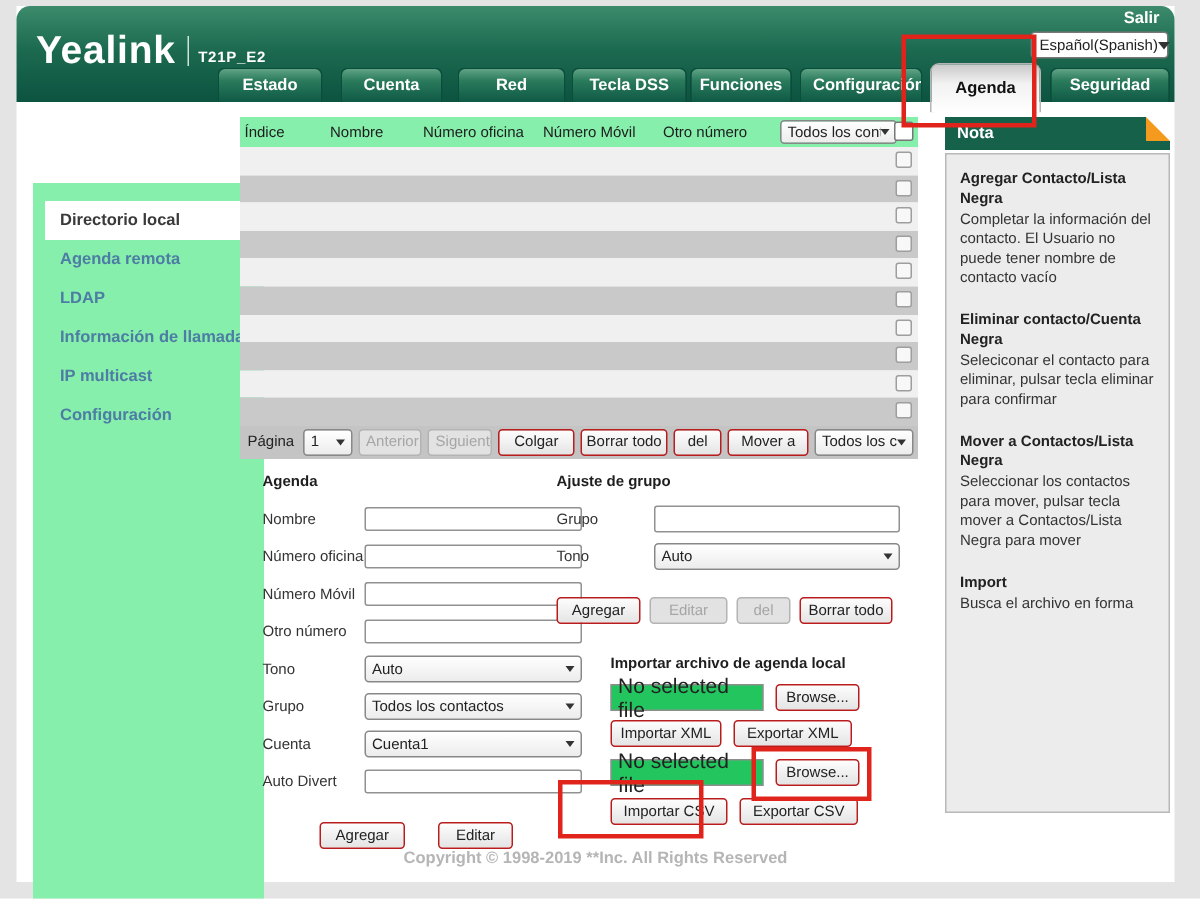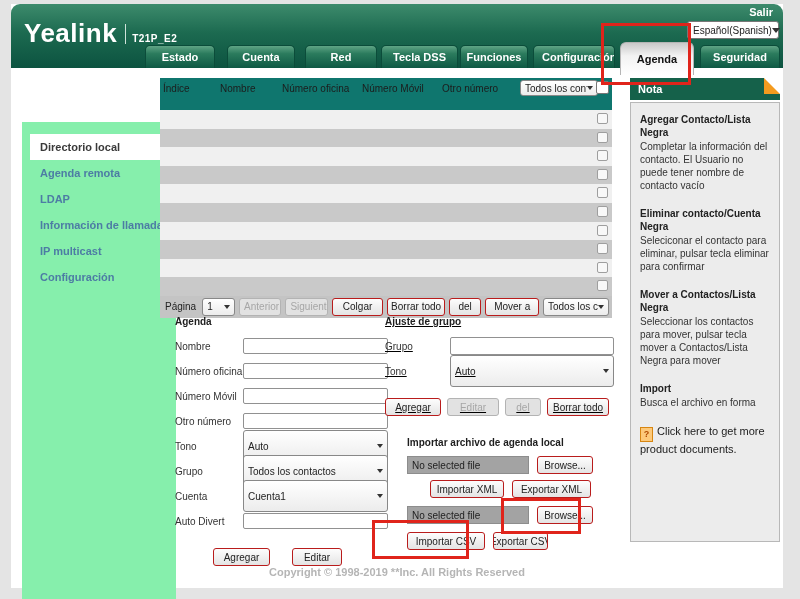--- a/index.html
+++ b/index.html
@@ -38,21 +38,21 @@
 
   
   .sidebar{position:absolute;left:11px;top:74px;width:154px;height:485px;background:#86efac;margin-top:44px;}
   .side-item{margin-left:8px;padding:6px 4px 6px 10px;color:#4d7ca4;font-size:11px;
     font-weight:bold;line-height:14px;cursor:pointer;}
   .side-item.selected{background:#fff;color:#3a3a3a;}
   .side-item:first-child{margin-top:12px;}
 
   
   .dtable{position:absolute;left:149px;top:74px;width:452px;}
-  .thead{position:relative;height:32px;background:#0f766e;}
+  .thead{position:relative;height:20px;background:#86efac;}
   .th{position:absolute;top:5px;font-size:10px;color:#1c1c1c;}
   .sel{background:linear-gradient(180deg,#ffffff,#ececec);border:1px solid #888;border-radius:3px;
     display:flex;align-items:center;justify-content:space-between;padding:0 4px;
     font-size:10px;color:#222;cursor:pointer;box-sizing:border-box;}
   .sel .sel-txt{overflow:hidden;white-space:nowrap;}
   .thead-sel{position:absolute;left:360px;top:2px;width:78px;height:16px;}
   .thead-check{position:absolute;right:3px;top:3px;width:13px;height:13px;background:#fff;
     border:1px solid #777;border-radius:2px;box-sizing:border-box;cursor:pointer;}
   .row{height:18.6px;position:relative;}
   .row:nth-child(odd){background:#f0f0f0;}
@@ -70,26 +70,26 @@
   .btn.disabled{color:#a6a6a6;background:#e2e2e2;border-color:#b3b3b3;cursor:default;}
   .btn.clipL{justify-content:flex-start;padding-left:4px;}
 
   
   .sect-title{font-size:10px;font-weight:bold;color:#1e1e1e;margin-bottom:10px;}
   .form-agenda{position:absolute;left:164px;top:312px;width:213px;}
   .frow{display:flex;align-items:center;margin-bottom:7px;height:18px;}
   .frow label{width:68px;font-size:10px;color:#333;flex-shrink:0;}
   .tinput{flex:1;height:16px;border:1px solid #919191;background:#fff;border-radius:2px;
     font-size:10px;padding:0 3px;box-sizing:border-box;min-width:0;font-family:"Liberation Sans",sans-serif;}
-  .frow .sel{flex:1;height:32px;}
+  .frow .sel{flex:1;height:18px;}
   .form-btns{display:flex;margin-top:18px;}
-  .form-group{position:absolute;left:374px;top:312px;width:229px;text-decoration:underline;}
+  .form-group{position:absolute;left:360px;top:312px;width:229px;}
   .form-import{position:absolute;left:396px;top:433px;width:229px;}
   .filerow{display:flex;align-items:center;margin-bottom:6px;}
-  .filebox{width:122px;height:18px;border:1px solid #8d8d8d;background:#a3a3a3;font-size:10px;color:#222;
+  .filebox{width:102px;height:18px;border:1px solid #8d8d8d;background:#22c55e;font-size:14px;color:#222;
     display:flex;align-items:center;padding:0 4px;box-sizing:border-box;cursor:pointer;}
 
   
   .note{position:absolute;left:619px;top:74px;width:150px;}
   .note-head{height:22px;background:#15614a;color:#fff;font-size:11px;font-weight:bold;
     display:flex;align-items:center;padding-left:8px;position:relative;}
   .note-corner{position:absolute;right:0;top:0;width:0;height:0;
     border-top:8px solid #fff;border-right:8px solid #fff;
     border-bottom:8px solid #f49b1f;border-left:8px solid #f49b1f;}
   .note-body{margin-top:2px;background:#ececec;border:1px solid #b8b8b8;
@@ -277,49 +277,48 @@
       <div class="btn" style="width:62px;">Borrar todo</div>
     </div>
   </div>
 
   <div class="form-import">
     <div class="sect-title" style="margin-bottom:8px;">Importar archivo de agenda local</div>
     <div class="filerow">
       <div class="filebox">No selected file</div>
       <div class="btn" style="width:56px;margin-left:8px;">Browse...</div>
     </div>
-    <div class="filerow" style="gap:8px;margin-left:23px;">
+    <div class="filerow" style="gap:8px;">
       <div class="btn" style="width:74px;">Importar XML</div>
       <div class="btn" style="width:79px;">Exportar XML</div>
     </div>
     <div class="filerow" style="margin-top:8px;">
       <div class="filebox">No selected file</div>
       <div class="btn" style="width:56px;margin-left:8px;">Browse...</div>
     </div>
     <div class="filerow" style="gap:8px;margin-top:8px;">
       <div class="btn" style="width:78px;">Importar CSV</div>
-      <div class="btn" style="width:55px;">Exportar CSV</div>
+      <div class="btn" style="width:79px;">Exportar CSV</div>
     </div>
   </div>
 
   <div class="note">
     <div class="note-head">
       <span>Nota</span>
       <div class="note-corner"></div>
     </div>
     <div class="note-body">
       <div class="note-h">Agregar Contacto/Lista Negra</div>
       <div class="note-p">Completar la información del contacto. El Usuario no puede tener nombre de contacto vacío</div>
       <div class="note-h">Eliminar contacto/Cuenta Negra</div>
       <div class="note-p">Seleciconar el contacto para eliminar, pulsar tecla eliminar para confirmar</div>
       <div class="note-h">Mover a Contactos/Lista Negra</div>
       <div class="note-p">Seleccionar los contactos para mover, pulsar tecla mover a Contactos/Lista Negra para mover</div>
       <div class="note-h">Import</div>
       <div class="note-p">Busca el archivo en forma</div>
-      <div class="docs"><span class="doc-ico">?</span><span>Click here to get more product documents.</span></div>
     </div>
   </div>
 
   <div class="copyright">Copyright © 1998-2019 **Inc. All Rights Reserved</div>
 </div>
 
 <div class="hl" style="left:601px;top:23px;width:84px;height:56px;"></div>
 <div class="hl" style="left:501px;top:498px;width:74px;height:30px;"></div>
 <div class="hl" style="left:372px;top:520px;width:91px;height:33px;"></div>
 

